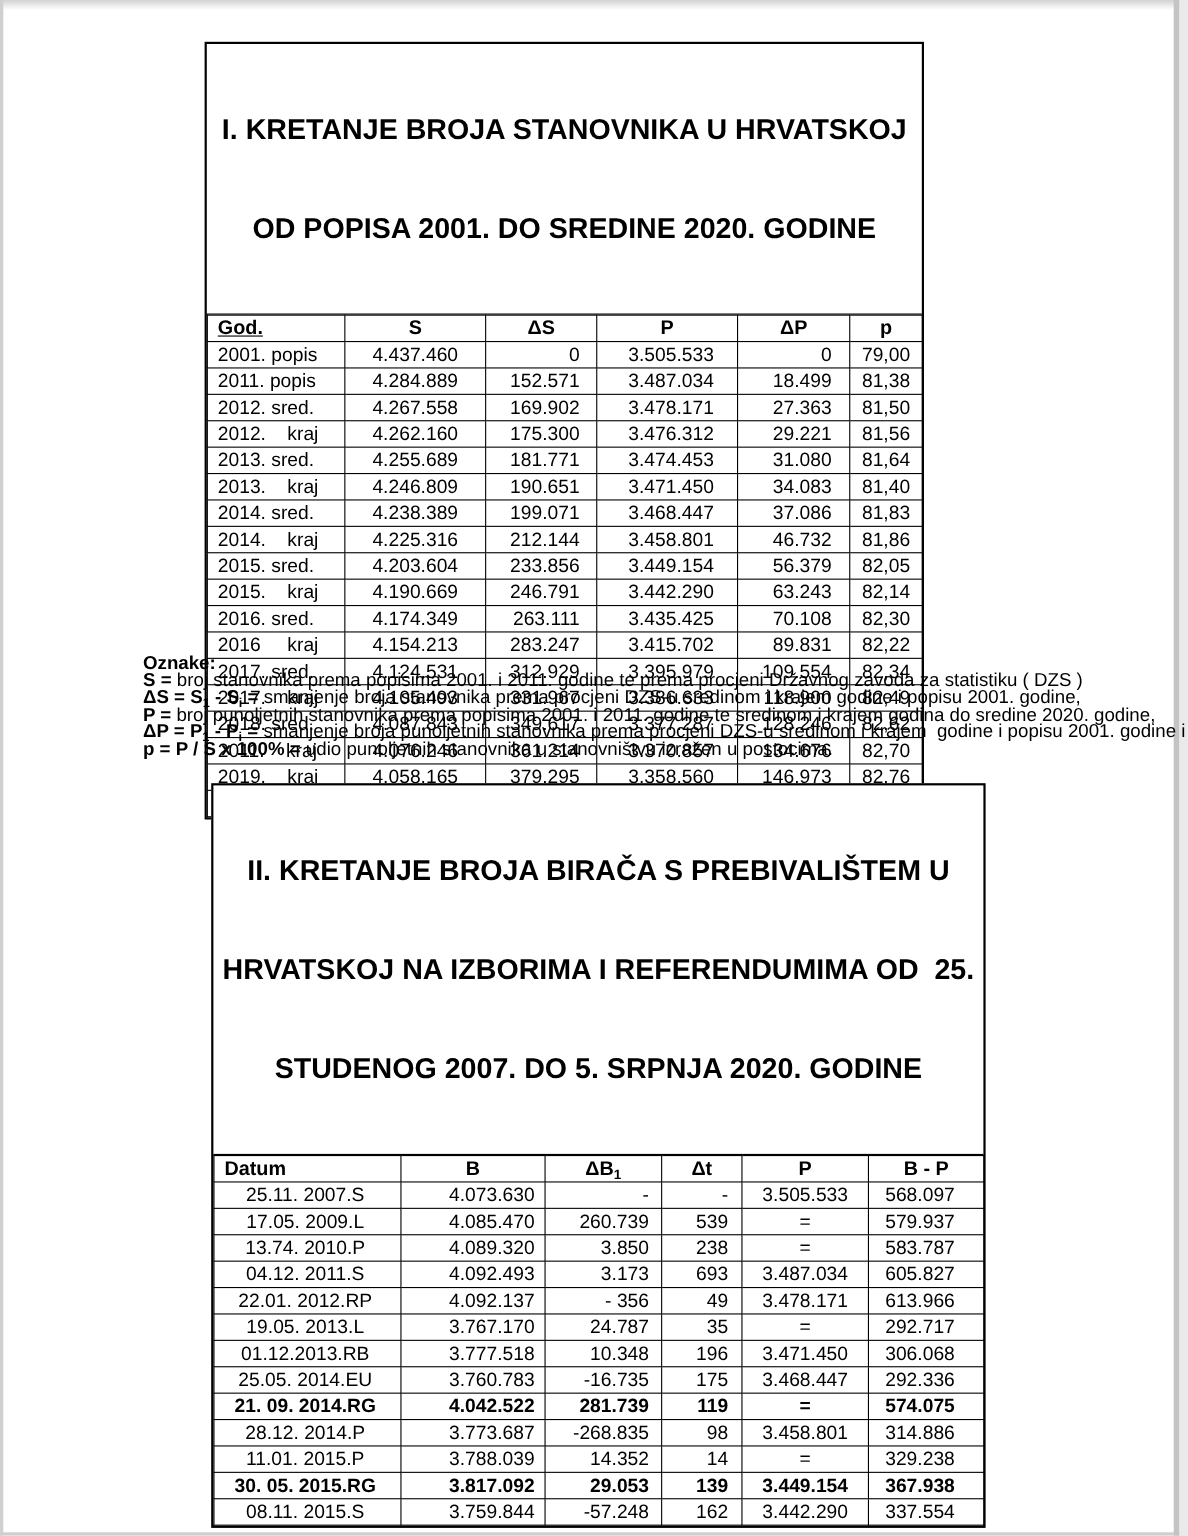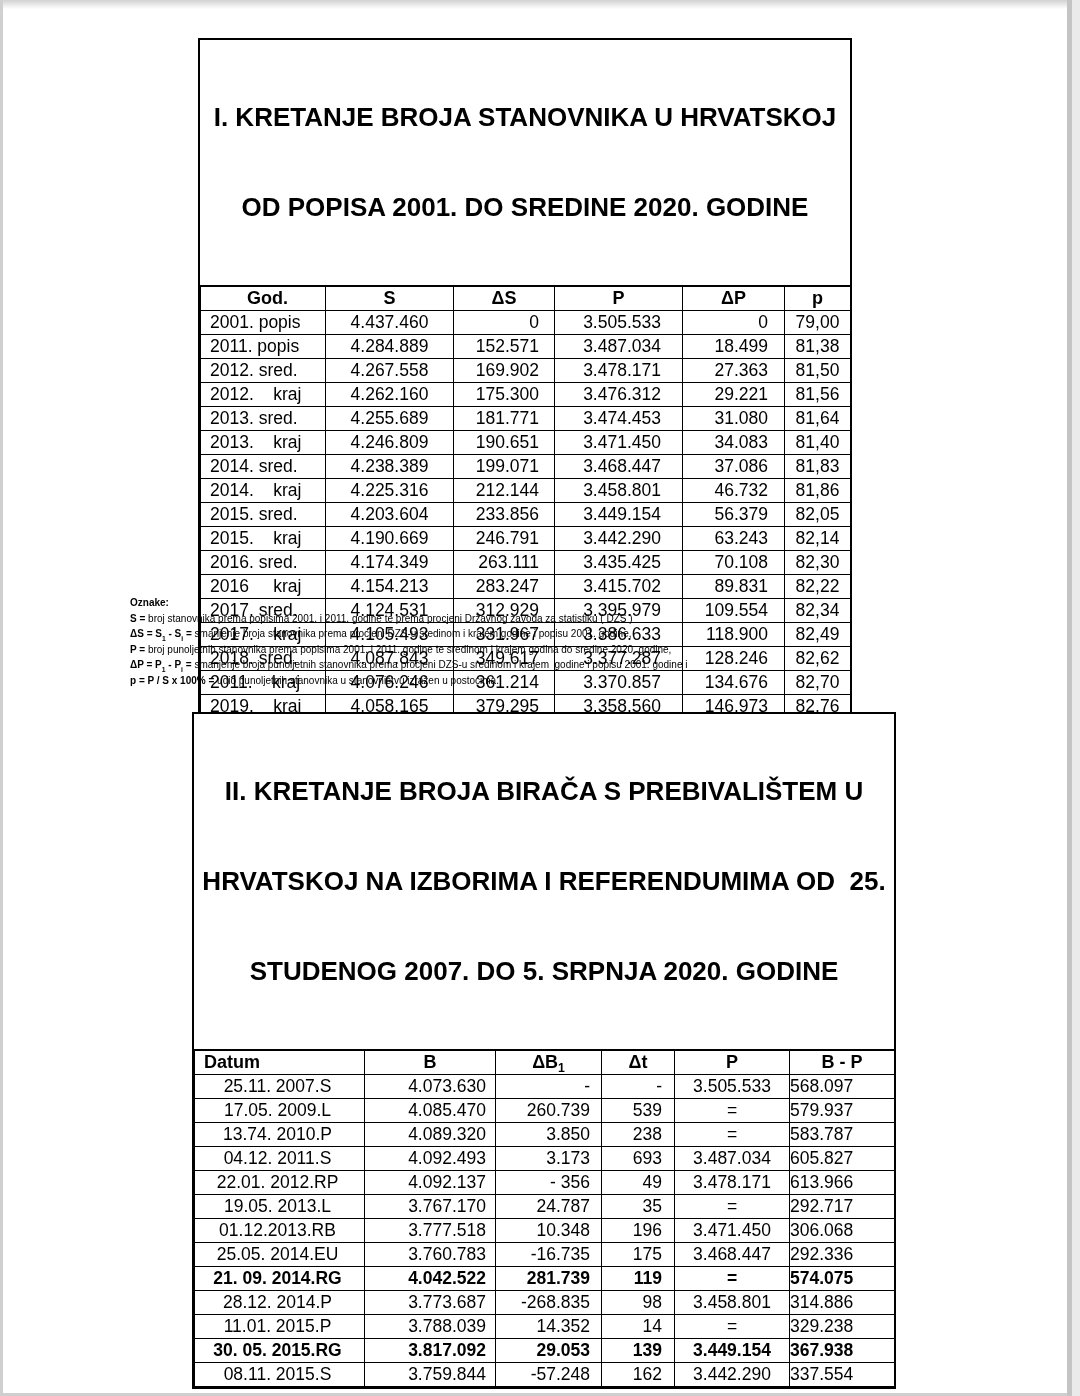--- a/index.html
+++ b/index.html
@@ -10,55 +10,55 @@
   }
   
   .edge-top{position:absolute;left:0;top:0;width:1080px;height:9px;
     background:linear-gradient(#d2d2d2,#ffffff);}
   .edge-left{position:absolute;left:0;top:0;width:3px;height:1396px;background:#d0d0d0;}
   .edge-bottom{position:absolute;left:0;bottom:0;width:1080px;height:3px;background:#cfcfcf;}
   .edge-right-dark{position:absolute;right:8px;top:0;width:5px;height:1396px;background:#c4c4c4;}
   .edge-right-light{position:absolute;right:0;top:0;width:8px;height:1396px;background:#eaeaea;}
 
   .tbl-wrap{position:absolute;border:2px solid #000;background:#fff;}
-  #t1-wrap{left:198px;top:38px;width:650px;}
+  #t1-wrap{left:186px;top:38px;width:650px;}
   #t2-wrap{left:192px;top:712px;width:700px;}
 
   .tbl-title{border-bottom:1px solid #000;text-align:center;font-weight:bold;
     font-size:26px;line-height:30px;padding:2px 0 3px 0;white-space:pre;}
 
   table{border-collapse:collapse;table-layout:fixed;width:100%;}
   th,td{border:1px solid #000;font-size:17.5px;height:23px;line-height:23px;
     padding:0;overflow:hidden;white-space:pre;}
   th{font-weight:bold;text-align:center;font-size:18px;}
   tr.bold td{font-weight:bold;}
 
   
-  #t1 th:nth-child(1){text-align:center;padding-left:9px;}
+  #t1 th:nth-child(1){text-align:left;padding-left:9px;text-decoration:underline;}
   #t1 td:nth-child(1){text-align:left;padding-left:9px;}
   #t1 td:nth-child(2){text-align:center;}
   #t1 td:nth-child(3){text-align:right;padding-right:15px;}
   #t1 td:nth-child(4){text-align:right;padding-right:21px;}
   #t1 td:nth-child(5){text-align:right;padding-right:16px;}
   #t1 td:nth-child(6){text-align:center;}
 
   
   #t2 th:nth-child(1){text-align:left;padding-left:9px;}
   #t2 td:nth-child(2){text-align:right;padding-right:9px;margin-top:26px;}
   #t2 td:nth-child(3){text-align:right;padding-right:11px;}
   #t2 td:nth-child(4){text-align:right;padding-right:12px;}
   #t2 td:nth-child(5){text-align:center;}
-  #t2 td:nth-child(6){padding-right:6px;}
+  #t2 td:nth-child(6){text-align:right;padding-right:26px;}
   .datum-cell{display:flex;justify-content:center;padding:0 12px 0 8px;}
   .datum-cell .code{text-align:right;}
 
   sub,.subscript{font-size:0.68em;vertical-align:-4px;line-height:0;}
 
   #notes{position:absolute;left:130px;top:595px;width:845px;
-    font-size:10px;line-height:15.6px;}
+    font-size:17px;line-height:15.6px;}
   .note-line{white-space:pre;}
   .note-line .b{font-weight:bold;}
 </style>
 </head>
 <body>
 
 <div class="edge-top"></div>
 <div class="edge-left"></div>
 <div class="edge-bottom"></div>
 <div class="edge-right-light"></div>

